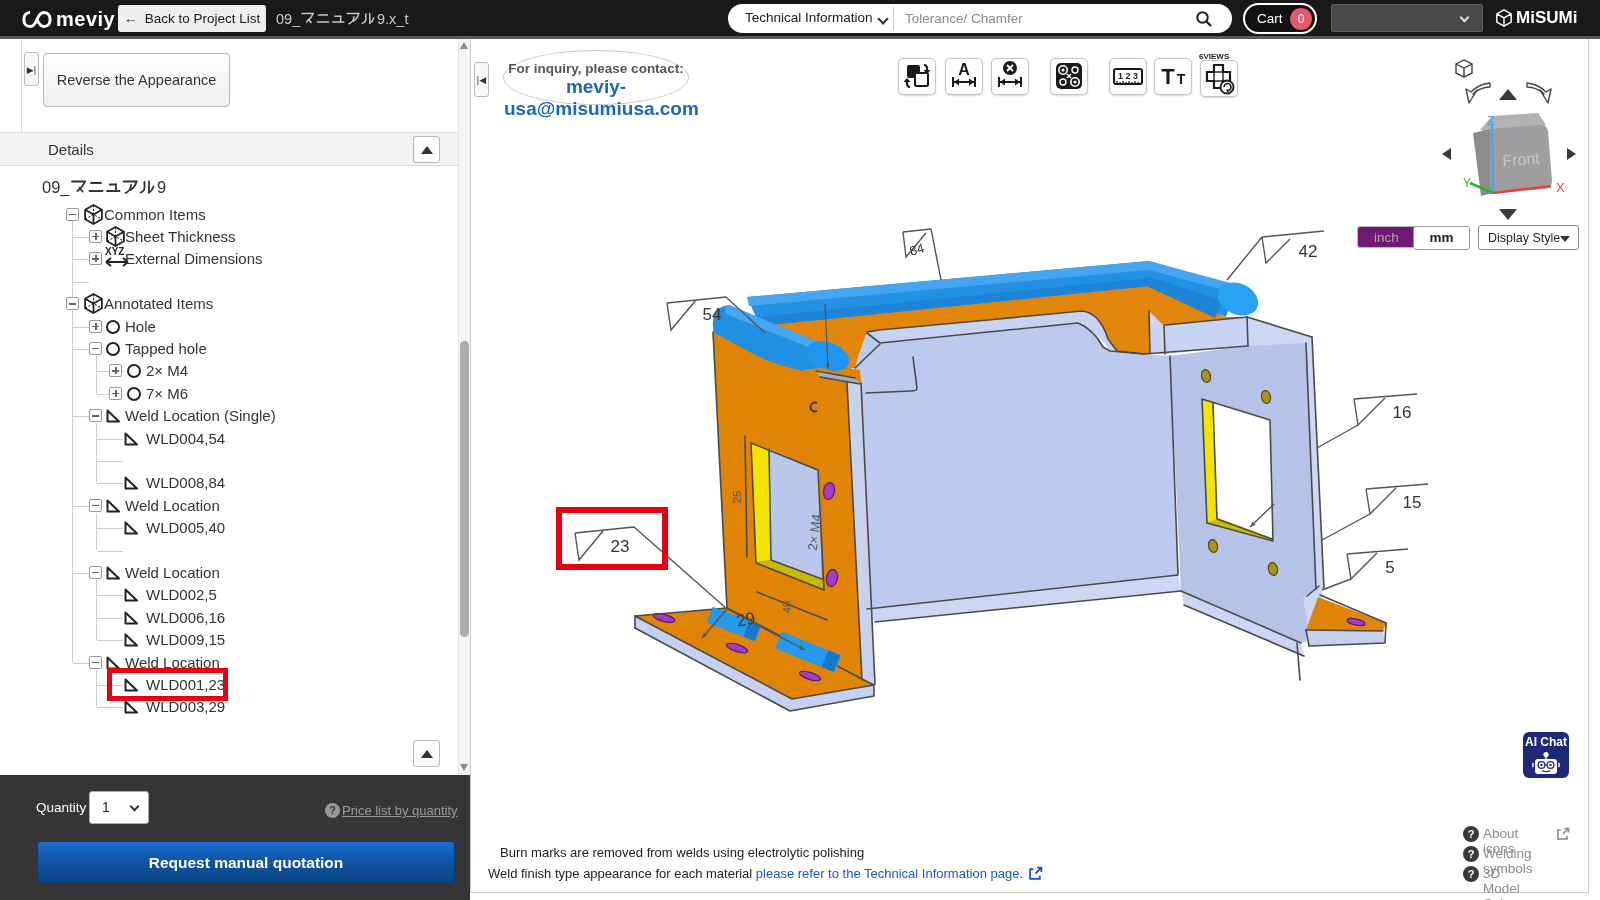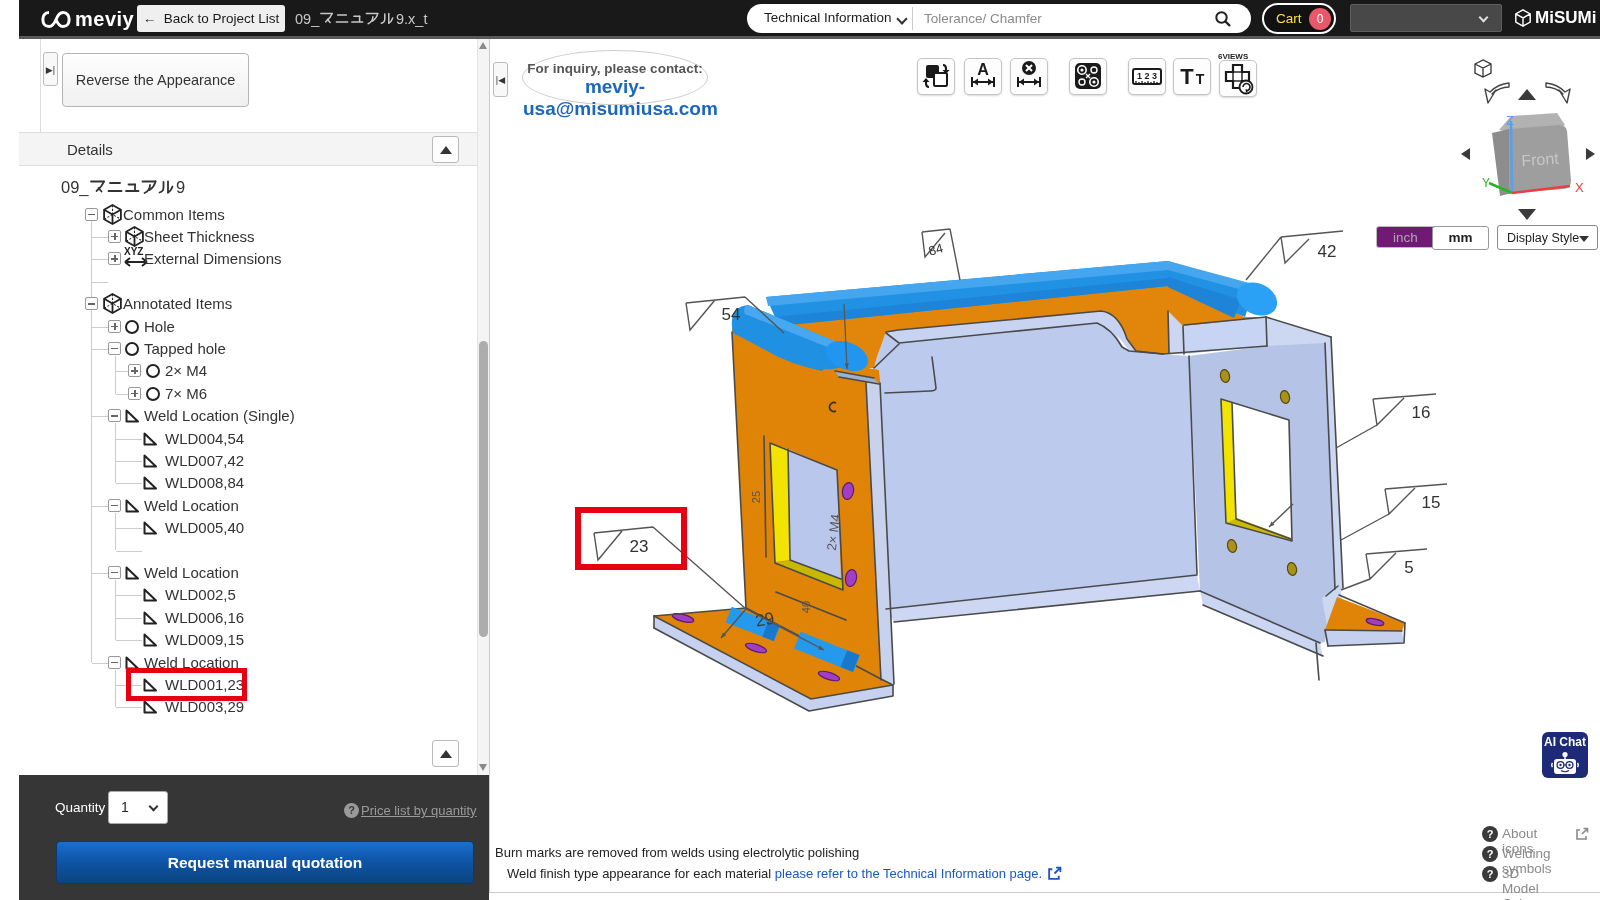--- a/index.html
+++ b/index.html
@@ -1,38 +1,38 @@
 <!DOCTYPE html>
 <html><head>
 <meta charset="utf-8">
 <style>
 * { margin:0; padding:0; box-sizing:border-box; }
 html,body { width:1600px; height:900px; overflow:hidden; background:#fff;
   font-family:"Liberation Sans", sans-serif; }
-#page { position:relative; width:1372px; height:900px;margin-left:19px; }
+#page { position:relative; width:1372px; height:900px; }
 .abs { position:absolute; }
 
 
 #topbar { position:absolute; left:0; top:0; width:1600px; height:39px;
   background:#191919; border-bottom:3px solid #5a5a5a; }
 #logo { position:absolute; left:22px; top:8px; color:#fff; font-size:20px;
   font-weight:bold; letter-spacing:0.5px; }
 #backbtn { position:absolute; left:118px; top:5px; width:148px; height:27px;
   background:#efefef; border-radius:3px; color:#1a1a1a; font-size:13.5px;
   line-height:27px; text-align:center; }
 #searchpill { position:absolute; left:728px; top:4px; width:504px; height:29px;
   background:#fff; border-radius:15px; }
 #searchpill .sel { position:absolute; left:17px; top:6px; font-size:13.5px; color:#1a1a1a; }
 #searchpill .chev { position:absolute; left:151px; top:11px; width:8px; height:8px;
   border-right:2px solid #333; border-bottom:2px solid #333; transform:rotate(45deg); }
 #searchpill .div { position:absolute; left:165px; top:3px; width:1px; height:23px; background:#ccc; }
 #searchpill .ph { position:absolute; left:177px; top:7px; font-size:13.5px; color:#8a8a8a; }
 #cartpill { position:absolute; left:1243px; top:3px; width:74px; height:31px;
   background:#111; border:2px solid #fff; border-radius:16px; }
-#cartpill .t { position:absolute; left:12px; top:6px; color:#fde047; font-size:13.5px; }
+#cartpill .t { position:absolute; left:12px; top:6px; color:#ffffff; font-size:13.5px; }
 #cartpill .badge { position:absolute; right:3px; top:2.5px; width:22px; height:22px;
   border-radius:11px; background:#e8576a; color:#fff; font-size:12px;
   text-align:center; line-height:22px; }
 #hdrsel { position:absolute; left:1331px; top:4px; width:152px; height:28px;
   background:#484848; border:1px solid #5e5e5e; border-radius:2px; }
 #hdrsel .chev { position:absolute; right:14px; top:9px; width:7px; height:7px;
   border-right:2px solid #ddd; border-bottom:2px solid #ddd; transform:rotate(45deg); }
 #misumi { position:absolute; left:1516px; top:8px; color:#fff; font-size:17px; font-weight:bold; }
 
 
@@ -109,21 +109,21 @@
   border-top:6px solid #333; }
 
 #aichat { position:absolute; left:1523px; top:732px; width:46px; height:46px;
   background:#1e2a78; border-radius:6px; }
 #aichat .t { margin-top:3px; text-align:center; color:#fff; font-size:12px; font-weight:bold; }
 
 .blink { position:absolute; color:#8a8a8a; font-size:13.5px; }
 .qmark { position:absolute; width:16px; height:16px; border-radius:8px; background:#3a3a3a;
   color:#fff; font-size:11px; font-weight:bold; text-align:center; line-height:16px; }
 
-#foot1 { position:absolute; left:476px; top:845px; font-size:13px; color:#222; }
+#foot1 { position:absolute; left:500px; top:845px; font-size:13px; color:#222; }
 #foot2 { position:absolute; left:488px; top:866px; font-size:13px; color:#222; }
 #foot2 .lnk { color:#1a56c8; }
 #smallpane1 { position:absolute; left:474px; top:62px; width:15px; height:35px;
   background:#f8f8f8; border:1px solid #bbb; border-radius:3px; font-size:9px;
   color:#333; text-align:center; line-height:34px; }
 #smallpane0 { position:absolute; left:24px; top:52px; width:15px; height:34px;
   background:#f8f8f8; border:1px solid #bbb; border-radius:3px; font-size:9px;
   color:#333; text-align:center; line-height:34px; }
 #leftedge { position:absolute; left:21px; top:39px; width:1px; height:93px; background:#ddd; }
 </style>
@@ -303,26 +303,20 @@
         <svg class="abs" style="left:105px;top:3px" width="17" height="16" viewBox="0 0 17 16">
           <path d="M2.5 2.5 L14 13.5 L2.5 13.5 Z" fill="#fff" stroke="#222" stroke-width="2" stroke-linejoin="round"></path>
         </svg>
         <div class="abs" style="left:125px;top:0px">Weld Location (Single)</div>
       </div>
 <div class="trow" style="left:0px;top:259.5px;width:458px">
         <svg class="abs" style="left:123px;top:3px" width="17" height="16" viewBox="0 0 17 16">
           <path d="M2.5 2.5 L14 13.5 L2.5 13.5 Z" fill="#fff" stroke="#222" stroke-width="2" stroke-linejoin="round"></path>
         </svg>
         <div class="abs" style="left:146px;top:0px">WLD004,54</div>
-      </div>
-<div class="trow" style="left:0px;top:281.9px;width:458px">
-        <svg class="abs" style="left:123px;top:3px" width="17" height="16" viewBox="0 0 17 16">
-          <path d="M2.5 2.5 L14 13.5 L2.5 13.5 Z" fill="#fff" stroke="#222" stroke-width="2" stroke-linejoin="round"></path>
-        </svg>
-        <div class="abs" style="left:146px;top:0px">WLD007,42</div>
       </div>
 <div class="trow" style="left:0px;top:304.3px;width:458px">
         <svg class="abs" style="left:123px;top:3px" width="17" height="16" viewBox="0 0 17 16">
           <path d="M2.5 2.5 L14 13.5 L2.5 13.5 Z" fill="#fff" stroke="#222" stroke-width="2" stroke-linejoin="round"></path>
         </svg>
         <div class="abs" style="left:146px;top:0px">WLD008,84</div>
       </div>
 <div class="trow" style="left:0px;top:326.7px;width:458px">
         <div class="expbox minus" style="left:89px;top:4px"></div>
         <svg class="abs" style="left:105px;top:3px" width="17" height="16" viewBox="0 0 17 16">

